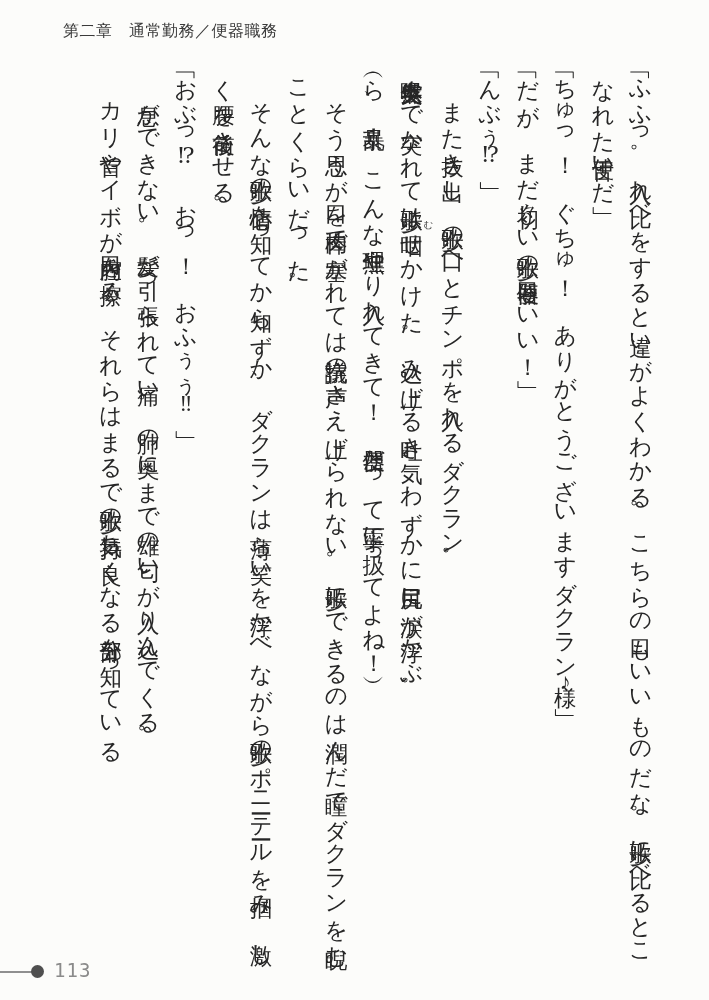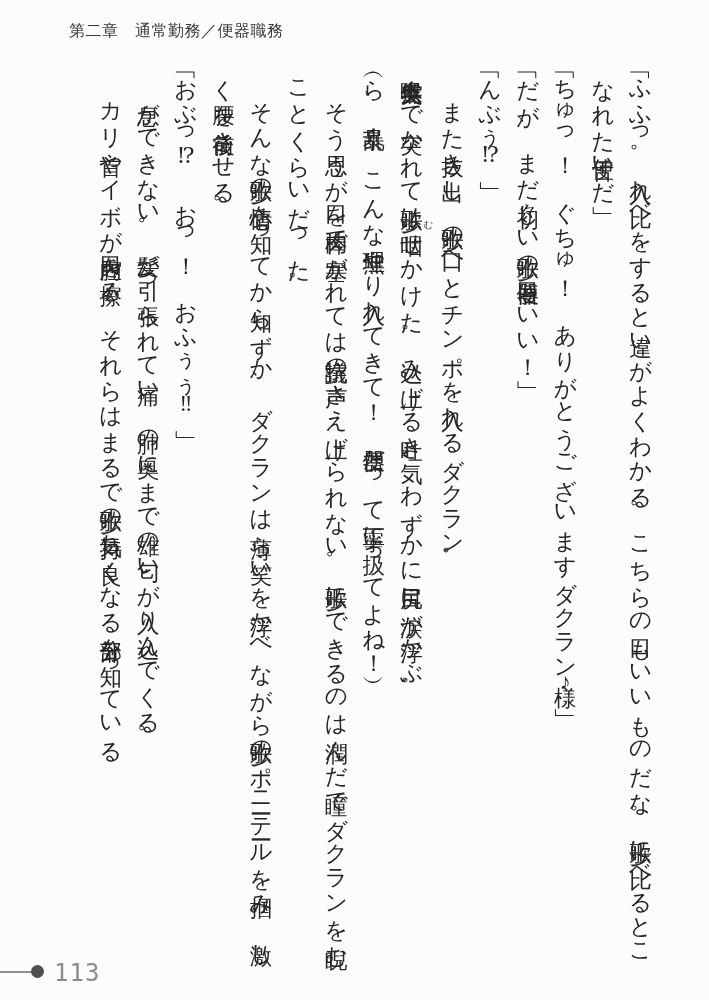--- a/index.html
+++ b/index.html
@@ -6,21 +6,21 @@
   body {
     width: 709px; height: 1000px;
     position: relative; overflow: hidden;
     background: #fcfcfa;
     color: #2b2b2b;
     font-family: "Liberation Serif", "DejaVu Serif", serif;
   }
 
   
   .running-head {
-    position: absolute; top: 21px; left: 69px;
+    position: absolute; top: 21px; left: 63px;
     font-size: 16px; letter-spacing: 0.5px; color: #3a3a3a;
     white-space: nowrap;
   }
 
   
   .vtext {
     position: absolute; top: 64px; right: 50px;
     width: 608px; height: 906px;
     writing-mode: vertical-rl;
     text-orientation: mixed;
@@ -41,21 +41,21 @@
     width: 34px; height: 2px; background: #8f8f8f;
   }
   .folio-dot {
     position: absolute; left: 31px; top: 965px;
     width: 13px; height: 13px; border-radius: 50%;
     background: #4f4f4f;
   }
   .folio-num {
     position: absolute; left: 54px; top: 959px;
     font-family: "DejaVu Sans Mono", "Liberation Mono", monospace;
-    font-size: 24px; color: #8a8a8a; letter-spacing: 1px;
+    font-size: 19px; color: #8a8a8a; letter-spacing: 1px;
   }
 </style>
 </head>
 <body>
 
 <header class="running-head">第二章　通常勤務／便器職務</header>
 
 <main class="vtext">
   <p>「ふふっ。入れ比べをすると違いがよくわかる。こちらの口もいいものだな。歌歩に比べるとこなれた舌使いだ」</p>
   <p>「ちゅっ！　ぐちゅ！　ありがとうございますダクラン様♪」</p>

